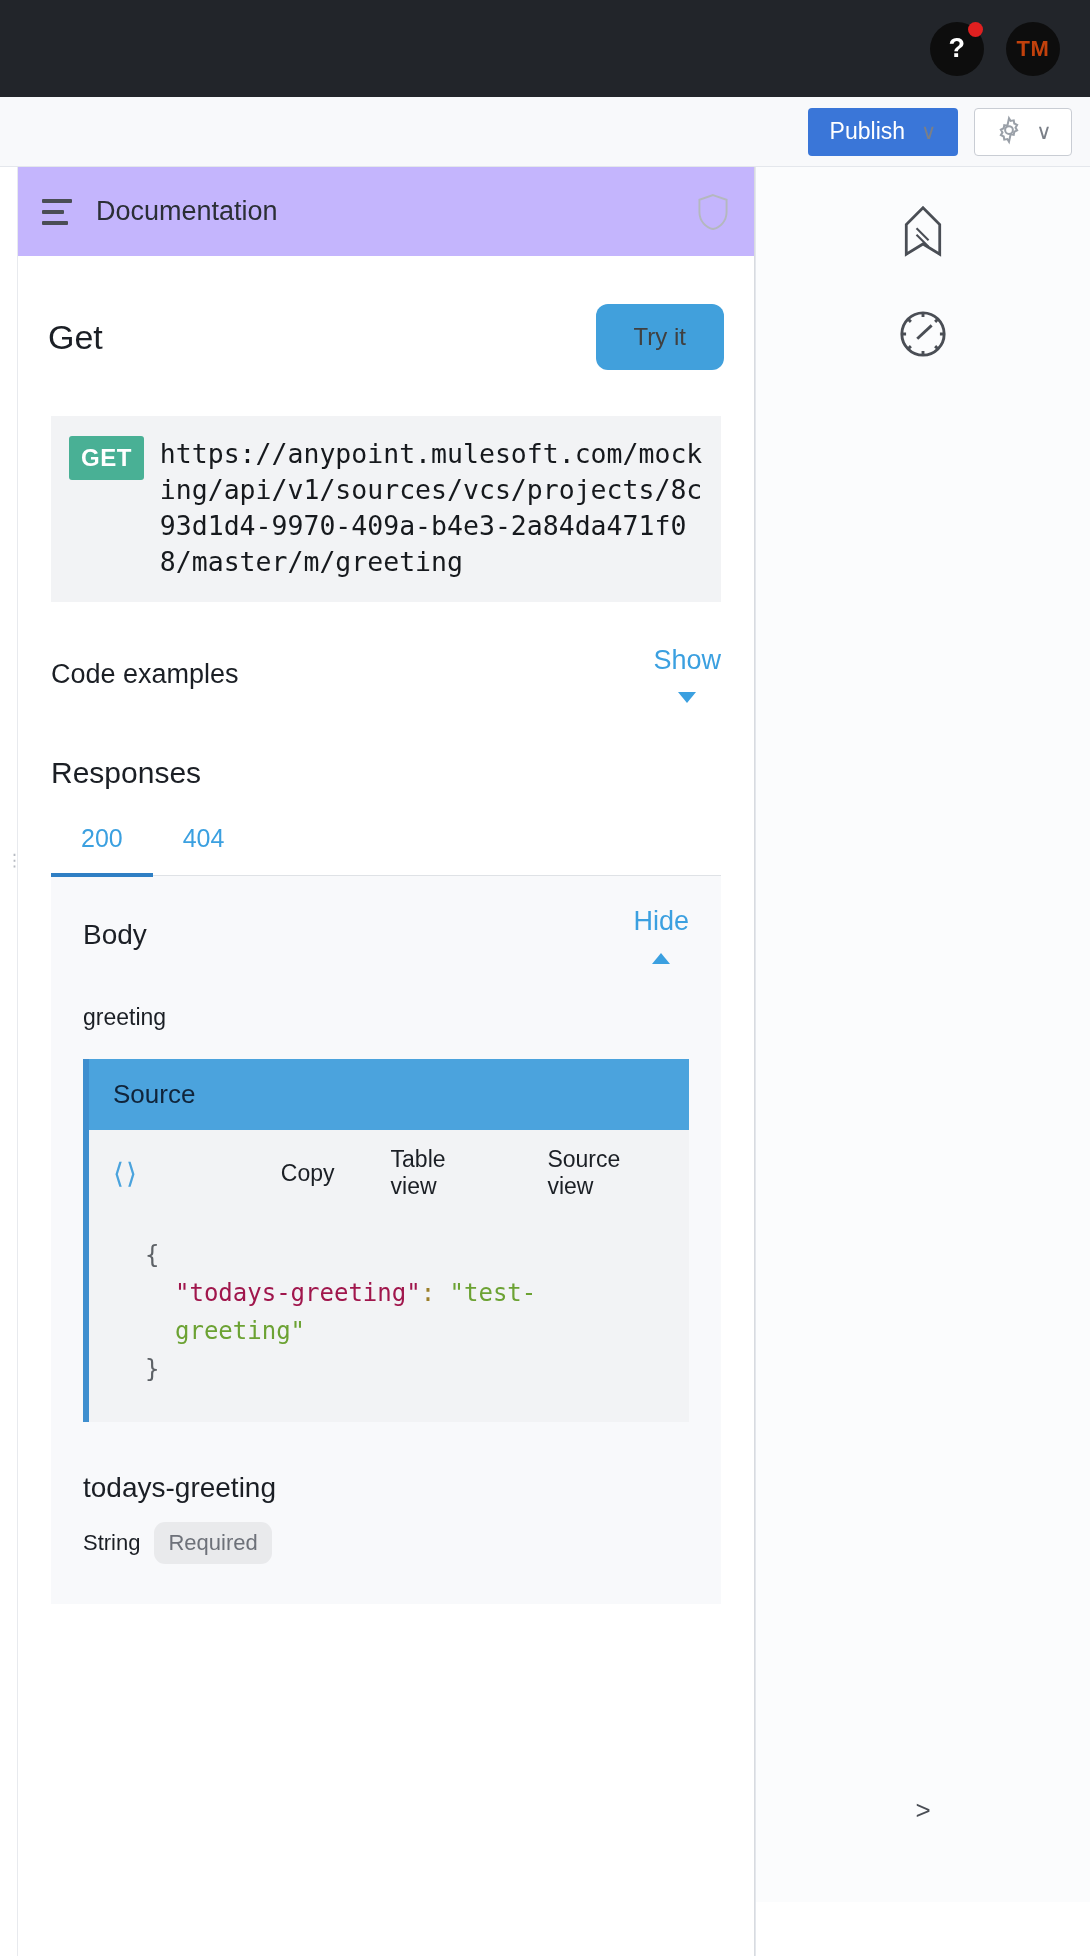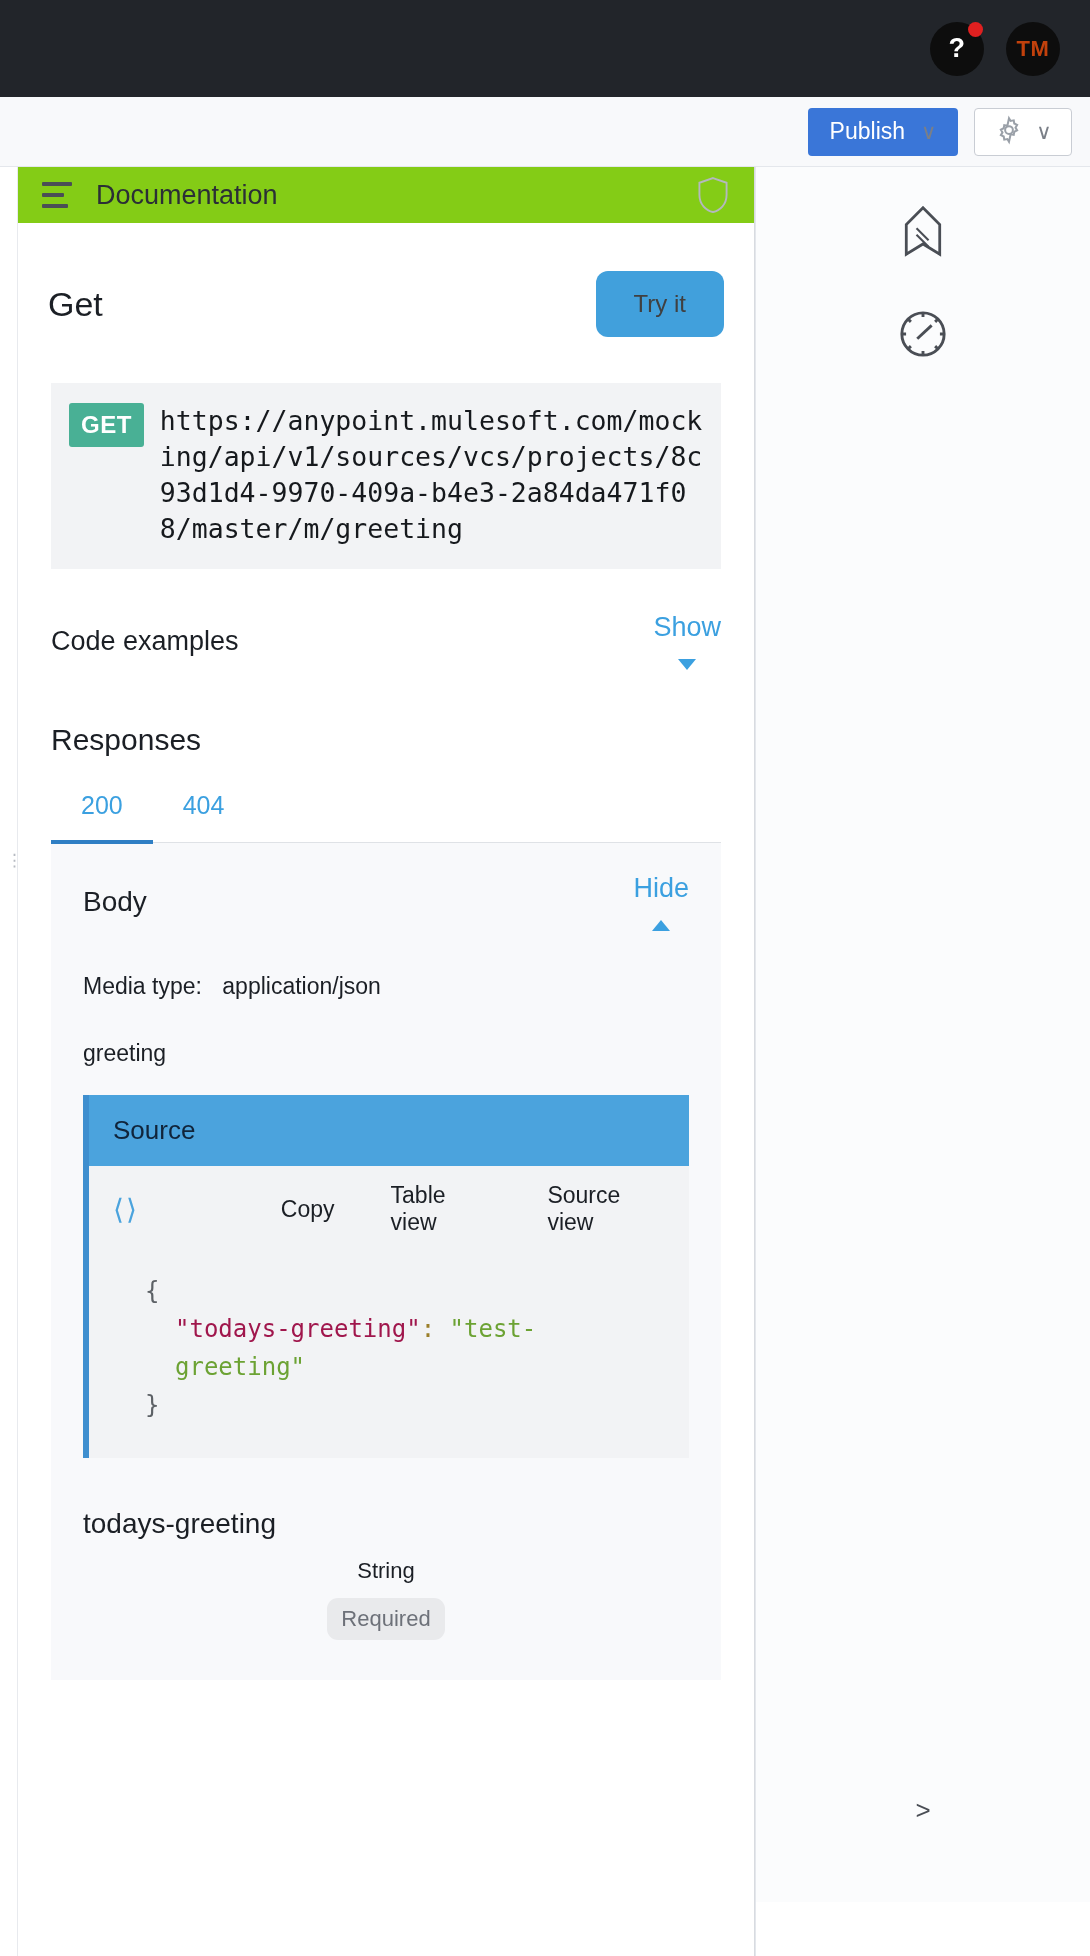--- a/index.html
+++ b/index.html
@@ -106,22 +106,22 @@
     width: 737px;
     background: #ffffff;
     border-right: 1px solid #d8dbe0;
     display: flex;
     flex-direction: column;
     overflow: hidden;
   }
 
   
   .dochead {
-    height: 56px;
-    background: #84cc16;
+    height: 89px;
+    background: #c4b5fd;
     display: flex;
     align-items: center;
     padding: 0 24px;
     gap: 22px;
   }
   .lines-icon { width: 32px; display: flex; flex-direction: column; gap: 7px; }
   .lines-icon i { display:block; height: 4px; background: #4a4e55; border-radius: 1px; }
   .lines-icon i:nth-child(1) { width: 30px; }
   .lines-icon i:nth-child(2) { width: 22px; }
   .lines-icon i:nth-child(3) { width: 26px; }
@@ -265,21 +265,21 @@
     line-height: 38px;
     padding: 26px 24px 34px 56px;
     color: #5d6166;
   }
   .jkey  { color: #a0164c; }
   .jcolon{ color: #9b7f2a; }
   .jstr  { color: #6ca233; }
 
   .prop-block { padding: 50px 32px 0 32px; }
   .prop-name { font-size: 28px; color: #1b1f25; }
-  .prop-meta { margin-top: 18px; display: flex; align-items: center; gap: 14px; flex-direction: column; }
+  .prop-meta { margin-top: 18px; display: flex; align-items: center; gap: 14px; }
   .prop-type { font-size: 22px; color: #1b1f25; }
   .badge-req {
     background: #e9eaec; color: #6d7179;
     font-size: 22px; padding: 8px 14px; border-radius: 11px;
   }
 
   
   .rightrail {
     flex: 1;
     background: #fbfcfd;
@@ -393,24 +393,20 @@
       <div class="bodyblock">
 
         <div class="body-row">
           <span class="body-label">Body</span>
           <span class="link-blue">
             <span>Hide</span>
             <span class="caret up"></span>
           </span>
         </div>
 
-        <div class="mediatype">
-          <span class="mt-key">Media type:</span>
-          <span>application/json</span>
-        </div>
 
         <div class="greeting-label">greeting</div>
 
         <div class="example-card">
           <div class="example-head">Source</div>
           <div class="example-toolbar">
             <span class="code-chevrons">⟨⟩</span>
             <span class="tb-item">Copy</span>
             <span class="tb-item">Table view</span>
             <span class="tb-item">Source view</span>

